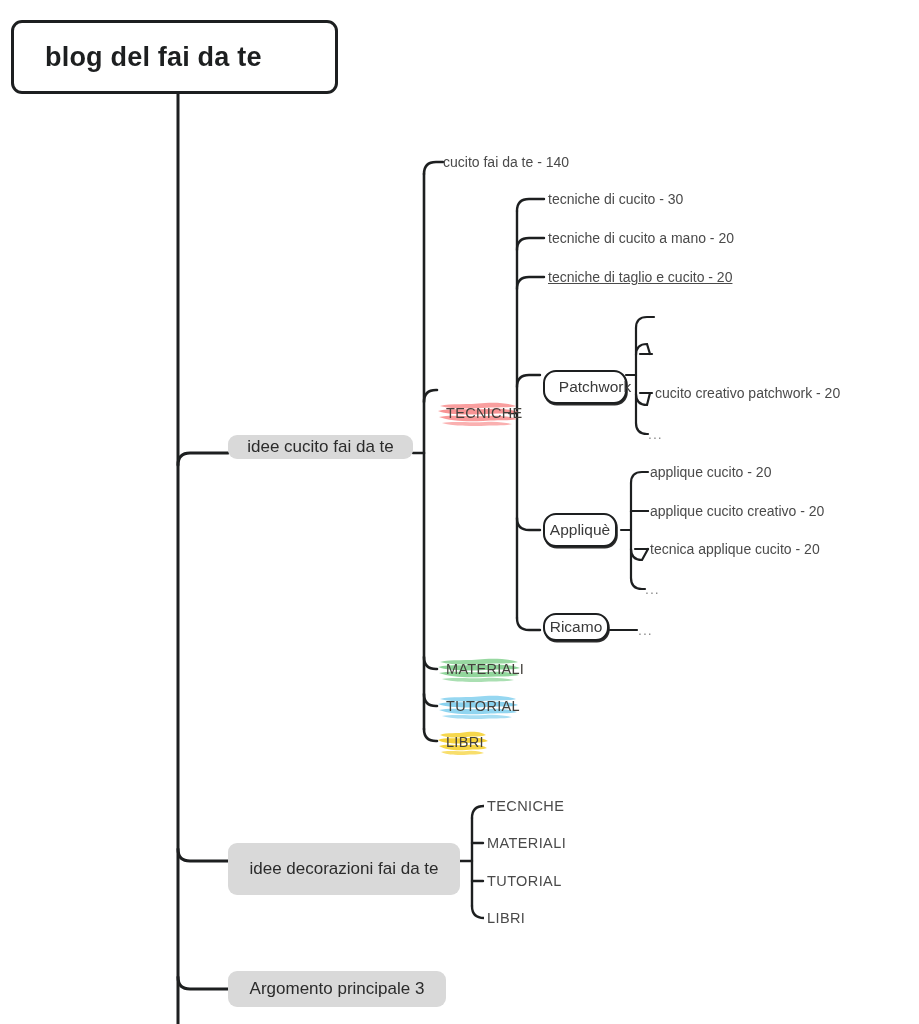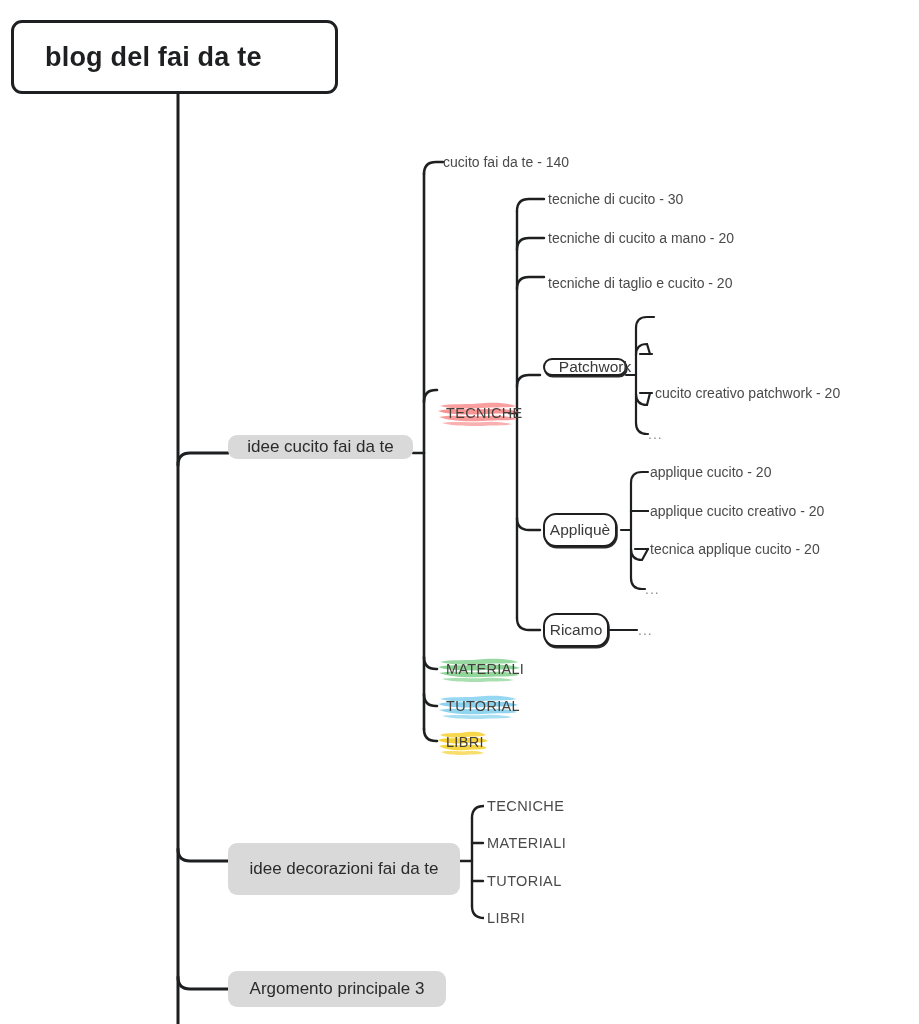--- a/index.html
+++ b/index.html
@@ -183,33 +183,33 @@
     </svg>
     <span class="mk-text">LIBRI</span>
   </div>
 
   <div class="leaf" style="left:548px;top:189px;">
     <span>tecniche di cucito - 30</span>
   </div>
   <div class="leaf" style="left:548px;top:228px;">
     <span>tecniche di cucito a mano - 20</span>
   </div>
-  <div class="leaf" style="left:548px;top:273px;">
+  <div class="leaf" style="left:548px;top:267px;text-decoration:underline;">
     <span>tecniche di taglio e cucito - 20</span>
   </div>
 
-  <div class="hbox" style="left:543px;top:358px;width:84px;height:18px;padding-left:20px;">
+  <div class="hbox" style="left:543px;top:370px;width:84px;height:34px;padding-left:20px;">
     <span class="hbox-label">Patchwork</span>
   </div>
 
   <div class="hbox" style="left:543px;top:513px;width:74px;height:34px;">
     <span class="hbox-label">Appliquè</span>
   </div>
 
-  <div class="hbox" style="left:543px;top:613px;width:66px;height:34px;">
+  <div class="hbox" style="left:543px;top:613px;width:66px;height:28px;">
     <span class="hbox-label">Ricamo</span>
   </div>
 
   <div class="leaf" style="left:655px;top:383px;">
     <span>cucito creativo patchwork - 20</span>
   </div>
   <div class="leaf dots" style="left:648px;top:424px;">
     <span>...</span>
   </div>
 

